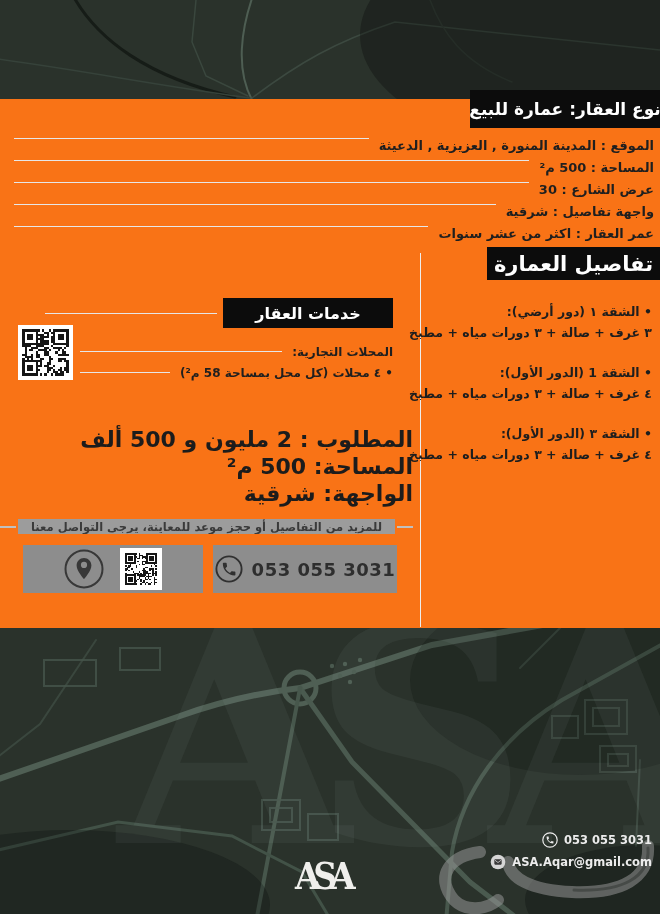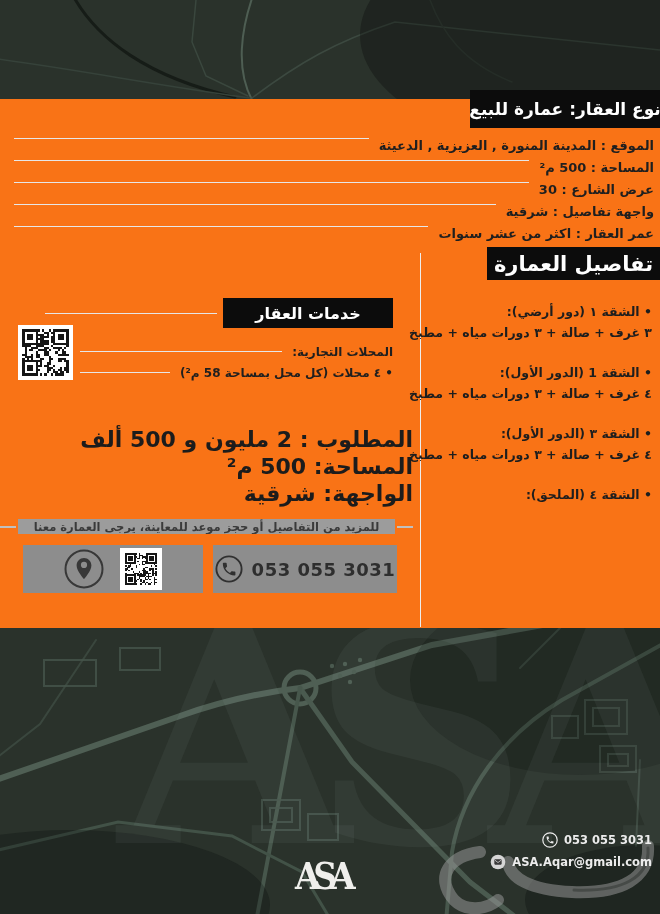--- a/index.html
+++ b/index.html
@@ -152,21 +152,20 @@
       </div>
       <div class="apt">
         <div class="apt-title">• الشقة 1 (الدور الأول):</div>
         <div class="apt-desc">٤ غرف + صالة + ٣ دورات مياه + مطبخ</div>
       </div>
       <div class="apt">
         <div class="apt-title">• الشقة ٣ (الدور الأول):</div>
         <div class="apt-desc">٤ غرف + صالة + ٣ دورات مياه + مطبخ</div>
       </div>
       <div class="apt">
-        <div class="apt-title">• الشقة ٤ (الملحق):</div>
       </div>
     </div>
 
     <div class="services-bar">خدمات العقار</div>
     <div class="services-lead"></div>
     <div class="qr qr-main">
         <svg viewBox="0 0 25 25" shape-rendering="crispEdges" style="width:100%;height:100%;display:block;background:#fff;fill:#161616">
           <path fill-rule="evenodd" d="M2 2h7v7h-7z M3 3v5h5v-5z"></path>
           <rect x="4" y="4" width="3" height="3"></rect>
           <path fill-rule="evenodd" d="M16 2h7v7h-7z M17 3v5h5v-5z"></path>
@@ -328,21 +327,21 @@
       </div>
     </div>
 
     <div class="pricing">
       <div class="pline">المطلوب : 2 مليون و 500 ألف</div>
       <div class="pline">المساحة: 500 م²</div>
       <div class="pline">الواجهة: شرقية</div>
     </div>
 
     <div class="stub stub-l"></div>
-    <div class="banner">للمزيد من التفاصيل أو حجز موعد للمعاينة، يرجى العمارة معنا</div>
+    <div class="banner">للمزيد من التفاصيل أو حجز موعد للمعاينة، يرجى التواصل معنا</div>
     <div class="stub stub-r"></div>
 
     <div class="cbox cbox-loc">
       <svg width="40" height="40" viewBox="0 0 40 40">
         <circle cx="20" cy="20" r="18.5" fill="none" stroke="#383838" stroke-width="2"></circle>
         <path fill="#383838" fill-rule="evenodd" d="M20 9c-4.1 0-7.4 3.3-7.4 7.4 0 5.5 7.4 13.6 7.4 13.6s7.4-8.1 7.4-13.6C27.4 12.3 24.1 9 20 9zm0 10a3.1 3.1 0 1 1 0-6.2 3.1 3.1 0 0 1 0 6.2z"></path>
       </svg>
       <div class="qr qr-small">
           <svg viewBox="0 0 25 25" shape-rendering="crispEdges" style="width:100%;height:100%;display:block;background:#fff;fill:#161616">
             <path fill-rule="evenodd" d="M2 2h7v7h-7z M3 3v5h5v-5z"></path>

